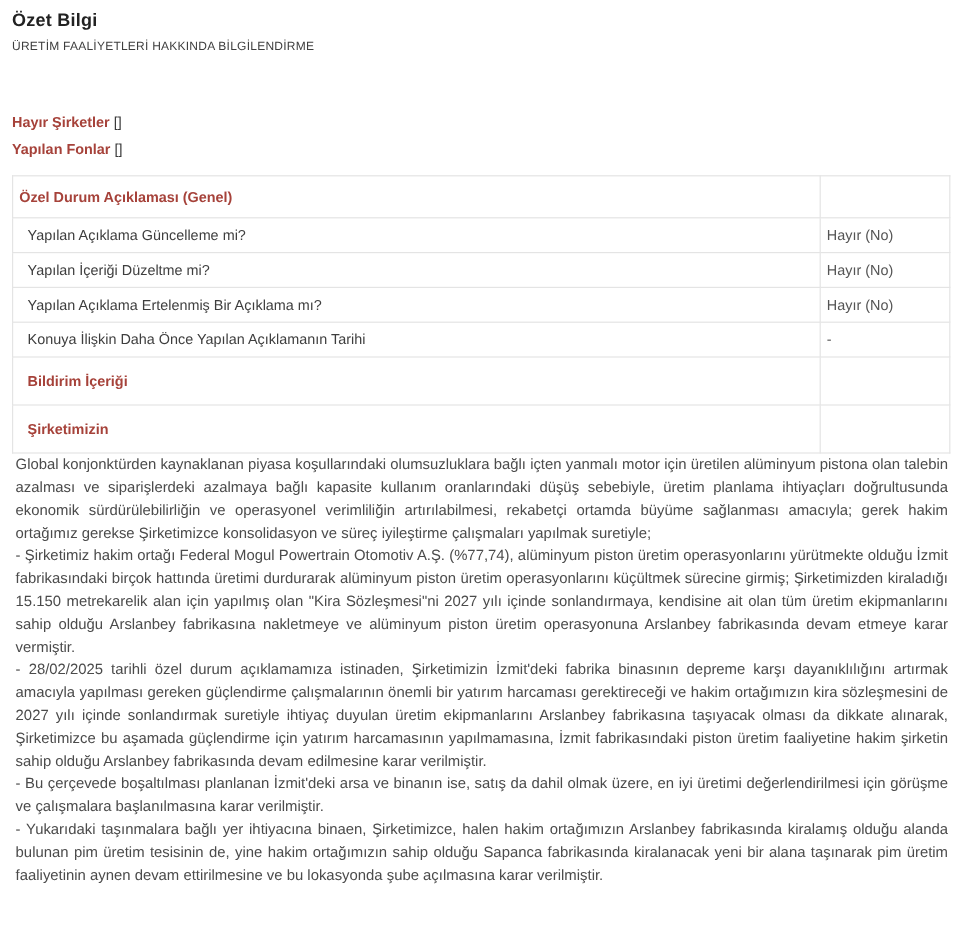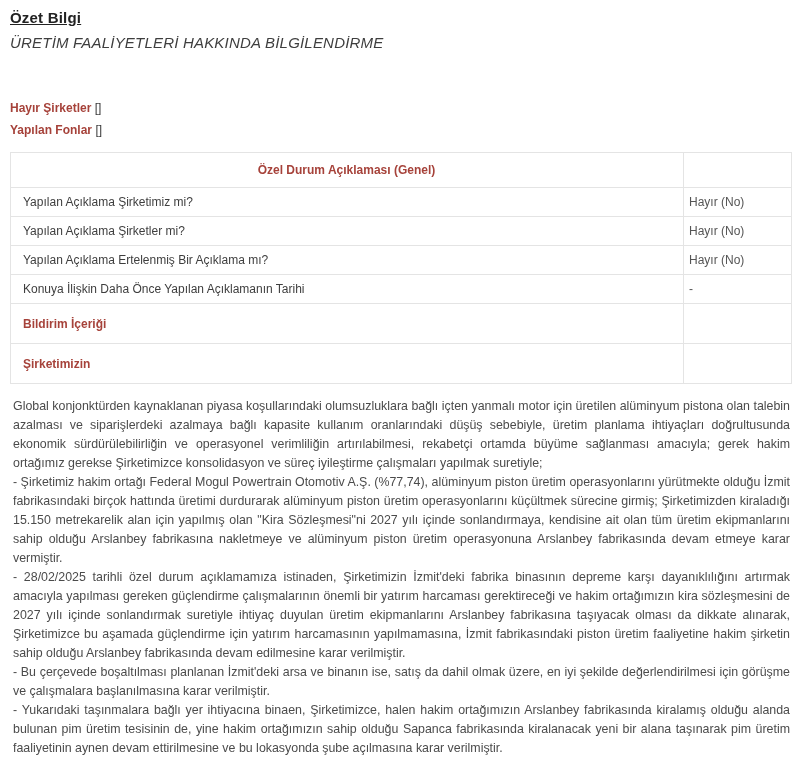--- a/index.html
+++ b/index.html
@@ -21,28 +21,26 @@
     min-height:771px;
     padding:9px 11px 20px 10px;
     background:#ffffff;
   }
   .title{
     font-size:15px;
     font-weight:bold;
     color:var(--text-dark);
     margin:0 0 8px 0;
     letter-spacing:0.2px;
-    text-decoration:underline;
   }
   .subtitle{
-    font-size:15px;
+    font-size:10px;
     color:var(--text-mid);
     margin:0 0 50px 0;
     letter-spacing:0.2px;
-    font-style:italic;
   }
   .related-row{
     font-size:12px;
     margin:0 0 8px 0;
     line-height:14px;
   }
   .rel-label{
     color:var(--red);
     font-weight:bold;
     display:inline-block;
@@ -64,42 +62,40 @@
     overflow:hidden;
     white-space:nowrap;
   }
   .col-q{width:673px;}
   .col-v{width:108px;}
   .head-cell{
     color:var(--red);
     font-weight:bold;
     padding:10px 6px 10px 5px;
     height:35px;
-    text-align:center;
   }
   .q-cell{
     color:var(--text-mid);
     padding:7px 12px;
     height:29px;
   }
   .v-cell{
     color:var(--text-val);
     padding:7px 5px;
     margin-left:26px;
   }
   .sec-cell{
     color:var(--red);
     font-weight:bold;
     padding:10px 12px;
     height:40px;
     margin-left:20px;
   }
   .body-text{
     width:780px;
-    margin-top:13px;
     font-size:12.4px;
     line-height:19px;
     color:var(--text-body);
     padding-left:3px;
   }
   .body-text p{
     margin:0;
     text-align:justify;
   }
 </style>
@@ -124,25 +120,25 @@
     <colgroup>
         <col class="col-q">
         <col class="col-v">
       </colgroup>
     <tbody>
       <tr>
         <td class="head-cell">Özel Durum Açıklaması (Genel)</td>
         <td></td>
       </tr>
       <tr>
-        <td class="q-cell">Yapılan Açıklama Şirketimiz mi?</td>
+        <td class="q-cell">Yapılan Açıklama Güncelleme mi?</td>
         <td class="v-cell">Hayır (No)</td>
       </tr>
       <tr>
-        <td class="q-cell">Yapılan Açıklama Şirketler mi?</td>
+        <td class="q-cell">Yapılan İçeriği Düzeltme mi?</td>
         <td class="v-cell">Hayır (No)</td>
       </tr>
       <tr>
         <td class="q-cell">Yapılan Açıklama Ertelenmiş Bir Açıklama mı?</td>
         <td class="v-cell">Hayır (No)</td>
       </tr>
       <tr>
         <td class="q-cell">Konuya İlişkin Daha Önce Yapılan Açıklamanın Tarihi</td>
         <td class="v-cell">-</td>
       </tr>
@@ -154,18 +150,18 @@
         <td class="sec-cell">Şirketimizin</td>
         <td></td>
       </tr>
     </tbody>
   </table>
 
   <div class="body-text">
     <p>Global konjonktürden kaynaklanan piyasa koşullarındaki olumsuzluklara bağlı içten yanmalı motor için üretilen alüminyum pistona olan talebin azalması ve siparişlerdeki azalmaya bağlı kapasite kullanım oranlarındaki düşüş sebebiyle, üretim planlama ihtiyaçları doğrultusunda ekonomik sürdürülebilirliğin ve operasyonel verimliliğin artırılabilmesi, rekabetçi ortamda büyüme sağlanması amacıyla; gerek hakim ortağımız gerekse Şirketimizce konsolidasyon ve süreç iyileştirme çalışmaları yapılmak suretiyle;</p>
     <p>- Şirketimiz hakim ortağı Federal Mogul Powertrain Otomotiv A.Ş. (%77,74), alüminyum piston üretim operasyonlarını yürütmekte olduğu İzmit fabrikasındaki birçok hattında üretimi durdurarak alüminyum piston üretim operasyonlarını küçültmek sürecine girmiş; Şirketimizden kiraladığı 15.150 metrekarelik alan için yapılmış olan "Kira Sözleşmesi"ni 2027 yılı içinde sonlandırmaya, kendisine ait olan tüm üretim ekipmanlarını sahip olduğu Arslanbey fabrikasına nakletmeye ve alüminyum piston üretim operasyonuna Arslanbey fabrikasında devam etmeye karar vermiştir.</p>
     <p>- 28/02/2025 tarihli özel durum açıklamamıza istinaden, Şirketimizin İzmit'deki fabrika binasının depreme karşı dayanıklılığını artırmak amacıyla yapılması gereken güçlendirme çalışmalarının önemli bir yatırım harcaması gerektireceği ve hakim ortağımızın kira sözleşmesini de 2027 yılı içinde sonlandırmak suretiyle ihtiyaç duyulan üretim ekipmanlarını Arslanbey fabrikasına taşıyacak olması da dikkate alınarak, Şirketimizce bu aşamada güçlendirme için yatırım harcamasının yapılmamasına, İzmit fabrikasındaki piston üretim faaliyetine hakim şirketin sahip olduğu Arslanbey fabrikasında devam edilmesine karar verilmiştir.</p>
-    <p>- Bu çerçevede boşaltılması planlanan İzmit'deki arsa ve binanın ise, satış da dahil olmak üzere, en iyi şekilde değerlendirilmesi için görüşme ve çalışmalara başlanılmasına karar verilmiştir.</p>
+    <p>- Bu çerçevede boşaltılması planlanan İzmit'deki arsa ve binanın ise, satış da dahil olmak üzere, en iyi üretimi değerlendirilmesi için görüşme ve çalışmalara başlanılmasına karar verilmiştir.</p>
     <p>- Yukarıdaki taşınmalara bağlı yer ihtiyacına binaen, Şirketimizce, halen hakim ortağımızın Arslanbey fabrikasında kiralamış olduğu alanda bulunan pim üretim tesisinin de, yine hakim ortağımızın sahip olduğu Sapanca fabrikasında kiralanacak yeni bir alana taşınarak pim üretim faaliyetinin aynen devam ettirilmesine ve bu lokasyonda şube açılmasına karar verilmiştir.</p>
 
   </div>
 
 </div>
 
 </body></html>

